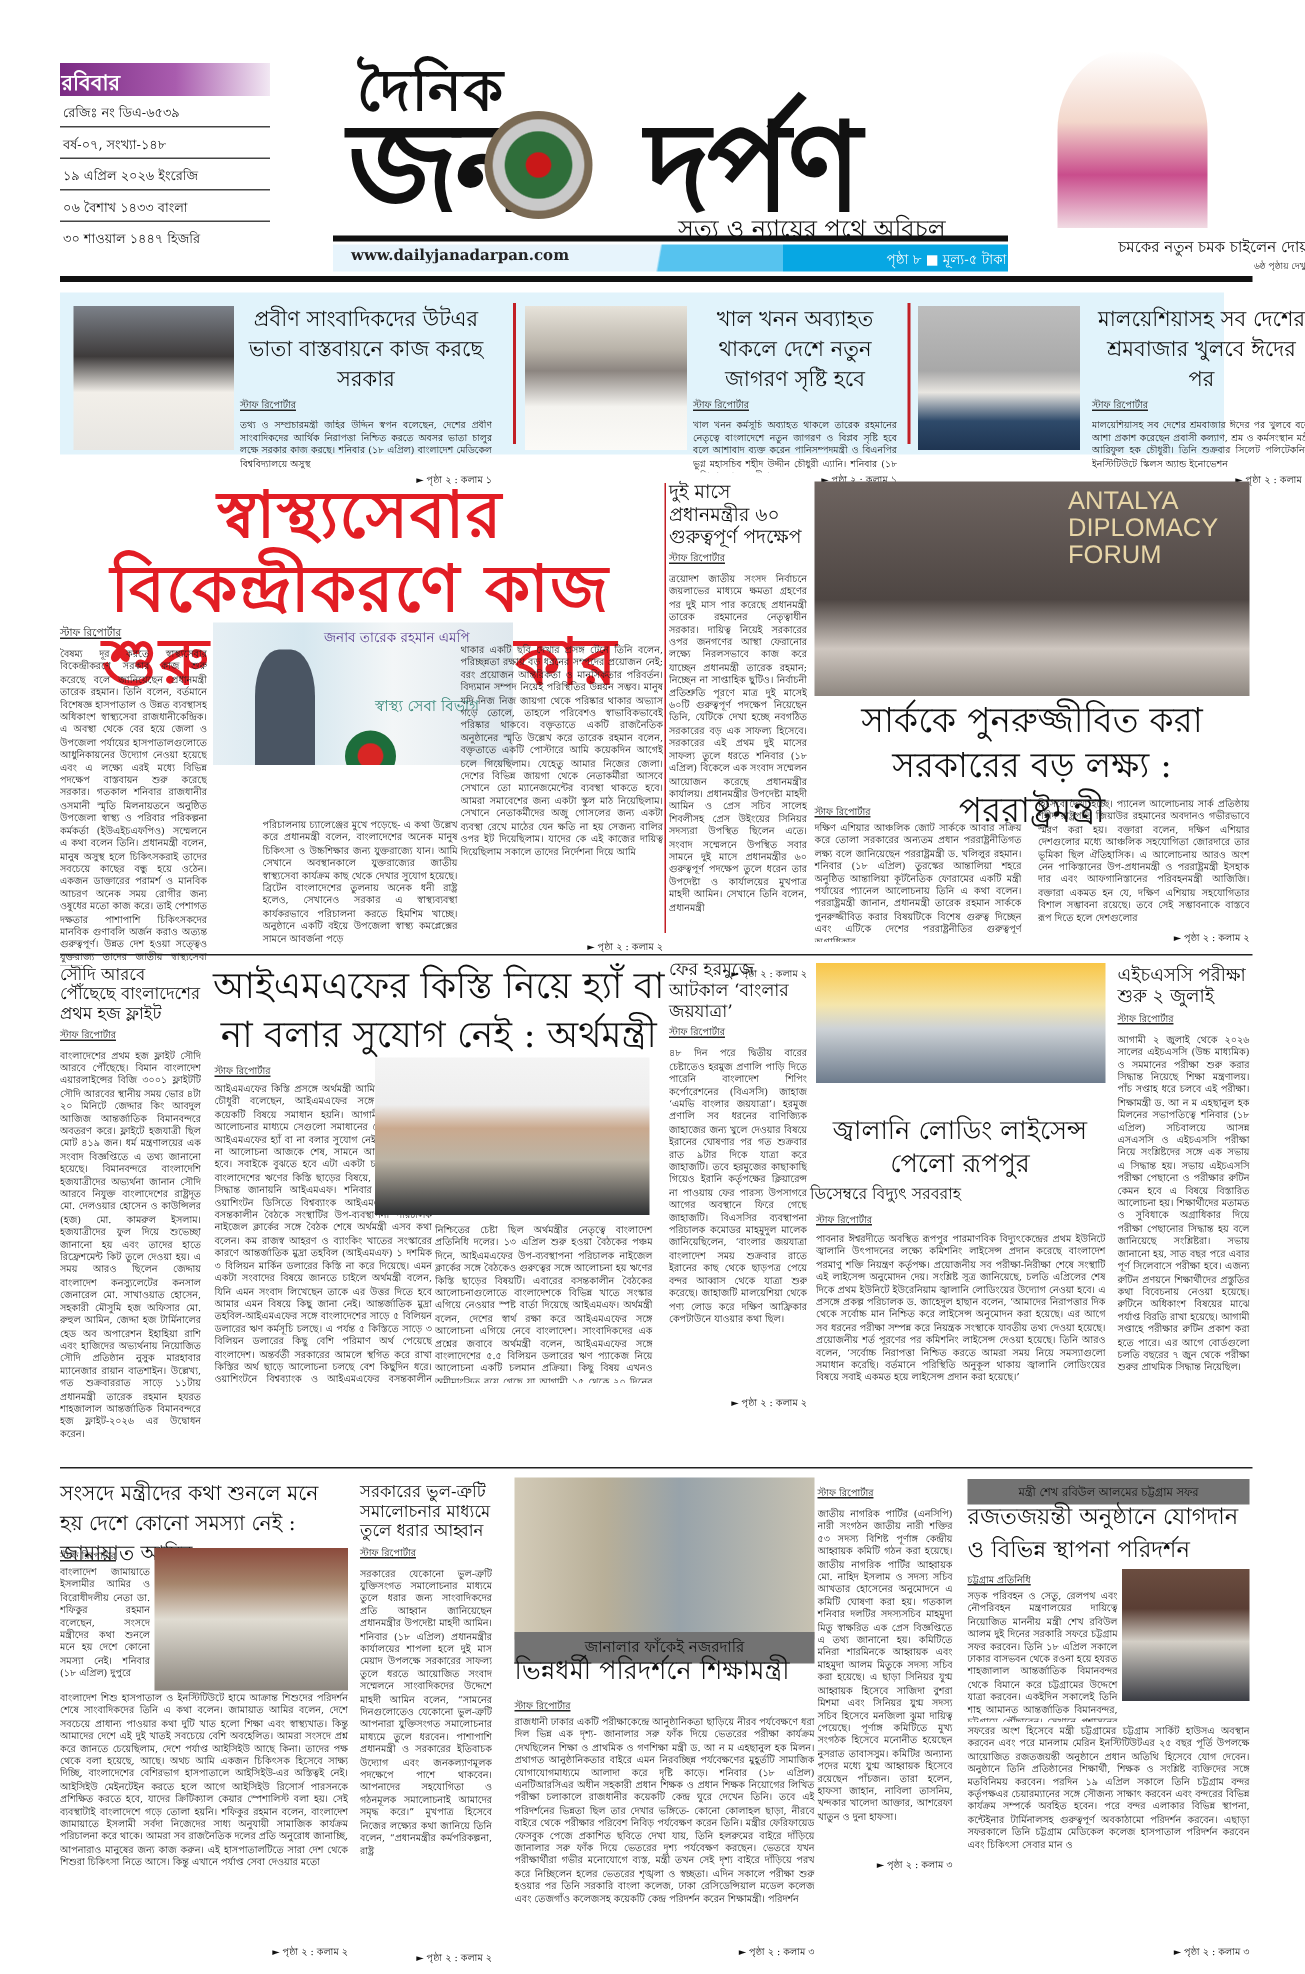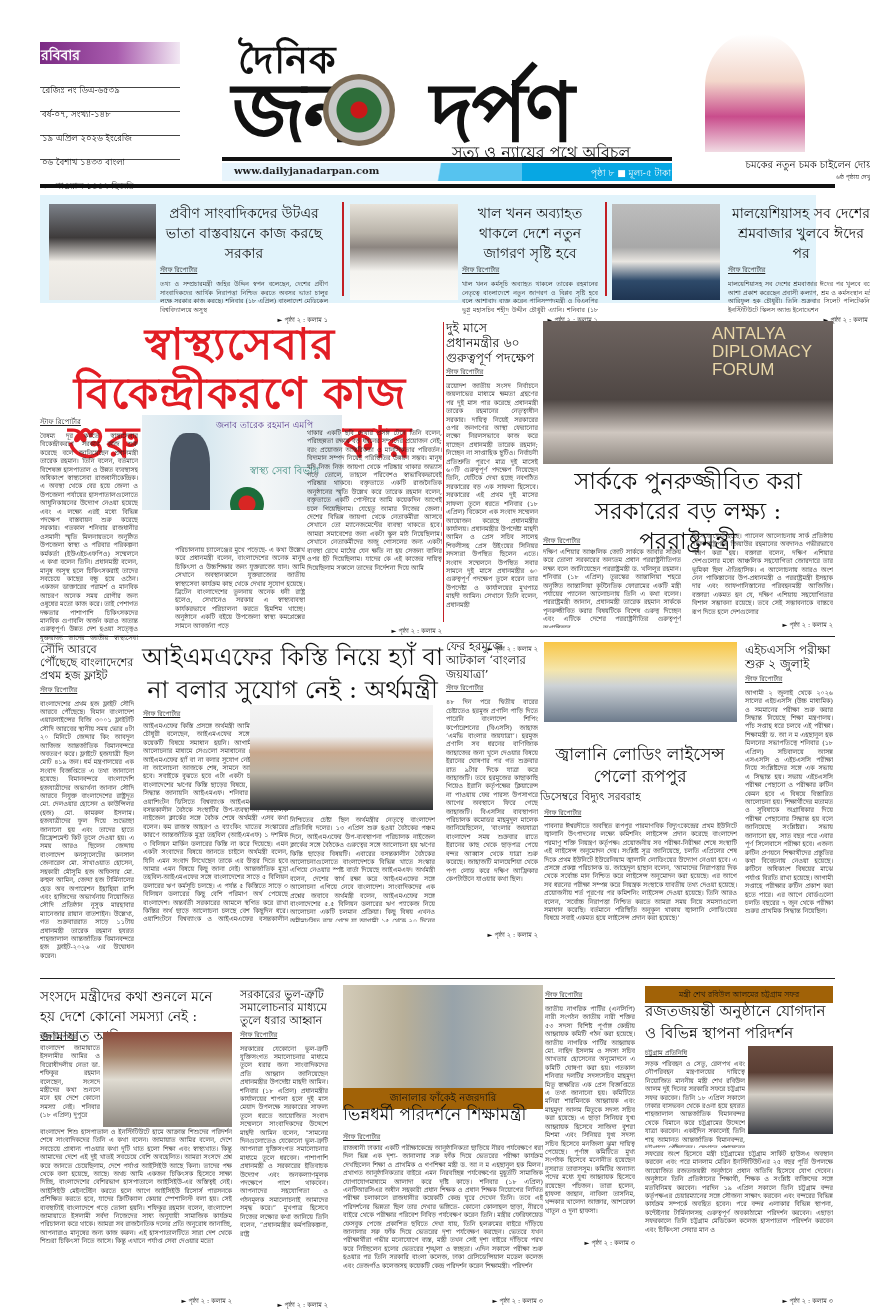--- a/index.html
+++ b/index.html
@@ -7,21 +7,21 @@
 body{font-family:"DejaVu Serif","Liberation Serif",serif;color:#111;position:relative}
 .abs{position:absolute}
 .txt{font-size:6.4px;line-height:8.4px;text-align:justify;color:#222;overflow:hidden}
 .byline{font-size:7px;text-decoration:underline;color:#222;margin:2px 0 4px}
 .cont{font-size:6.4px;text-align:right;color:#111}
 .h2{font-weight:normal;text-align:left;color:#111;line-height:1.2}
 .photo{background:#9a9a9a;overflow:hidden;position:absolute}
 
 #masthead-info{left:40px;top:42px;width:140px}
 #day-box{height:22px;background:linear-gradient(90deg,#7a2a83 0%,#a95cae 55%,#f2e8f3 100%);color:#fff;font-size:14px;padding:2px 1px;font-weight:bold}
-.info-row{font-size:8.6px;border-bottom:1px solid #444;padding:20px 2px 3px;height:21px;white-space:nowrap}
+.info-row{font-size:8.6px;border-bottom:1px solid #444;padding:5px 2px 3px;height:21px;white-space:nowrap}
 .info-row:last-child{border-bottom:none}
 #logo-top{left:238px;top:30px;font-size:38px;font-weight:bold;letter-spacing:1px}
 #logo-main{left:232px;top:72px;font-size:82px;font-weight:900;letter-spacing:-2px;line-height:82px;font-family:"DejaVu Sans","Liberation Sans",sans-serif}
 #logo-emblem{left:323px;top:74px;width:72px;height:72px;border-radius:50%;background:radial-gradient(circle at 50% 50%,#c91818 0 8px,#2f6e3a 9px 22px,#c9c9c9 23px 30px,#7a6a54 31px 36px)}
 #tagline{left:452px;top:140px;font-size:16px}
 #bar-line{left:222px;top:157px;width:450px;height:4px;background:#111}
 #bar-url{left:222px;top:163px;width:300px;height:18px;background:linear-gradient(100deg,#e7f4fc 0,#e7f4fc 72%,#56c3ef 72.5%);font-size:10px;padding:2px 12px;color:#222;font-weight:bold}
 #bar-price{left:522px;top:163px;width:150px;height:18px;background:#07a7e3;color:#fff;font-size:9px;padding:3px 1px;text-align:right}
 #promo-photo{left:705px;top:34px;width:100px;height:118px;background:linear-gradient(180deg,#fff 0,#f3d7cb 40%,#c94d8c 70%,#f1dbe3 100%);border-radius:45% 45% 0 0}
 #promo-caption{left:660px;top:157px;width:215px;font-size:10px;text-align:right}
@@ -36,21 +36,21 @@
 #lead-head{left:40px;top:320px;width:400px;text-align:center;color:#e21d24;font-size:43px;line-height:49px;font-weight:bold;letter-spacing:1px}
 .hr{position:absolute;background:#c21f25;height:1px}
 
 #forum-photo{left:543px;top:321px;width:290px;height:143px;background:linear-gradient(180deg,#6e6460 0,#4e4643 55%,#cfc7c0 78%,#8d867f 100%)}
 #forum-logo{left:760px;top:325px;color:#e8d6a8;font-size:17px;line-height:18px;font-family:Liberation Sans, sans-serif}
 #saarc-head{left:543px;top:466px;width:290px;font-size:23px;line-height:30px;text-align:center}
 .section-rule{position:absolute;height:1px;background:#222}
 #imf-head{left:140px;top:641px;width:305px;font-size:24px;line-height:33px;text-align:center}
 #rooppur-photo{left:544px;top:642px;width:193px;height:80px;background:linear-gradient(180deg,#f9c646 0,#f5e6ac 35%,#cdd2d6 55%,#6d7b8c 100%)}
 #rooppur-head{left:540px;top:743px;width:200px;font-size:17px;line-height:22px;text-align:center}
-.grey-band{background:#a16207;text-align:center;font-size:10px;padding:2px 15px}
+.grey-band{background:#737373;text-align:center;font-size:10px;padding:2px 15px}
 </style>
 </head>
 <body>
 
 <div class="abs" id="masthead-info">
   <div id="day-box">রবিবার</div>
   <div class="info-row">রেজিঃ নং ডিএ-৬৫৩৯</div>
   <div class="info-row">বর্ষ-০৭, সংখ্যা-১৪৮</div>
   <div class="info-row">১৯ এপ্রিল ২০২৬ ইংরেজি</div>
   <div class="info-row">০৬ বৈশাখ ১৪৩৩ বাংলা</div>

